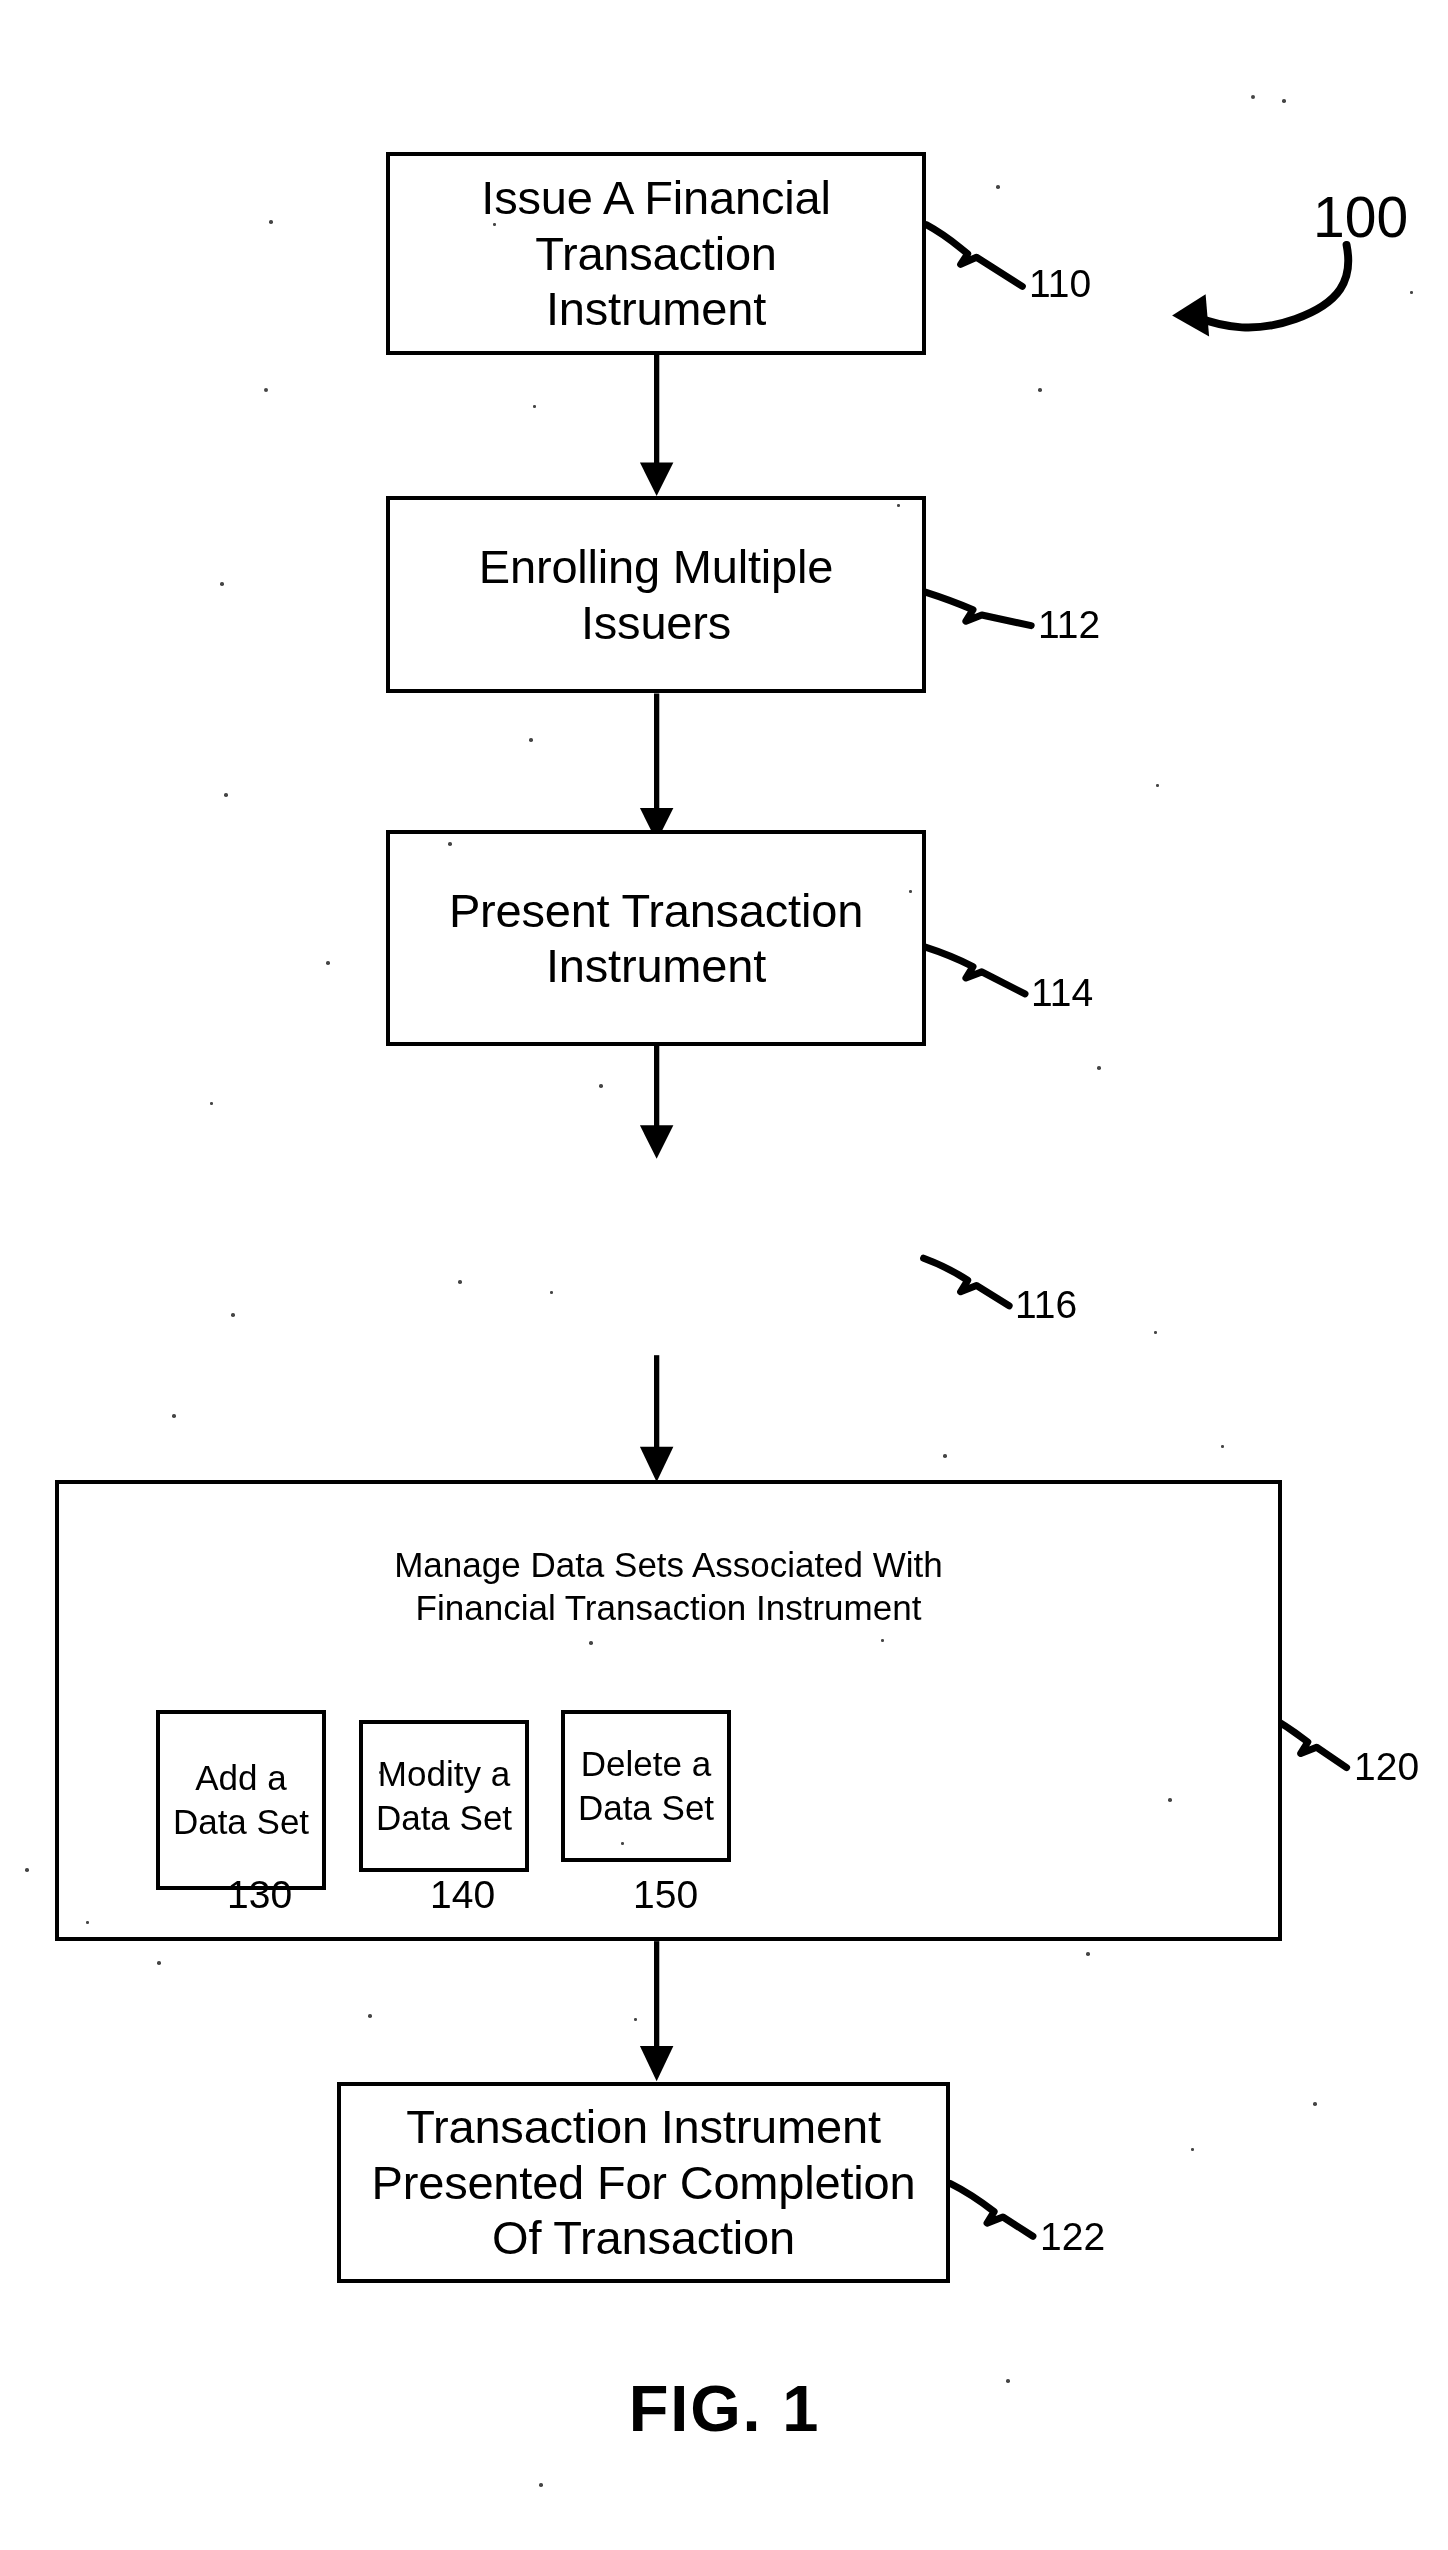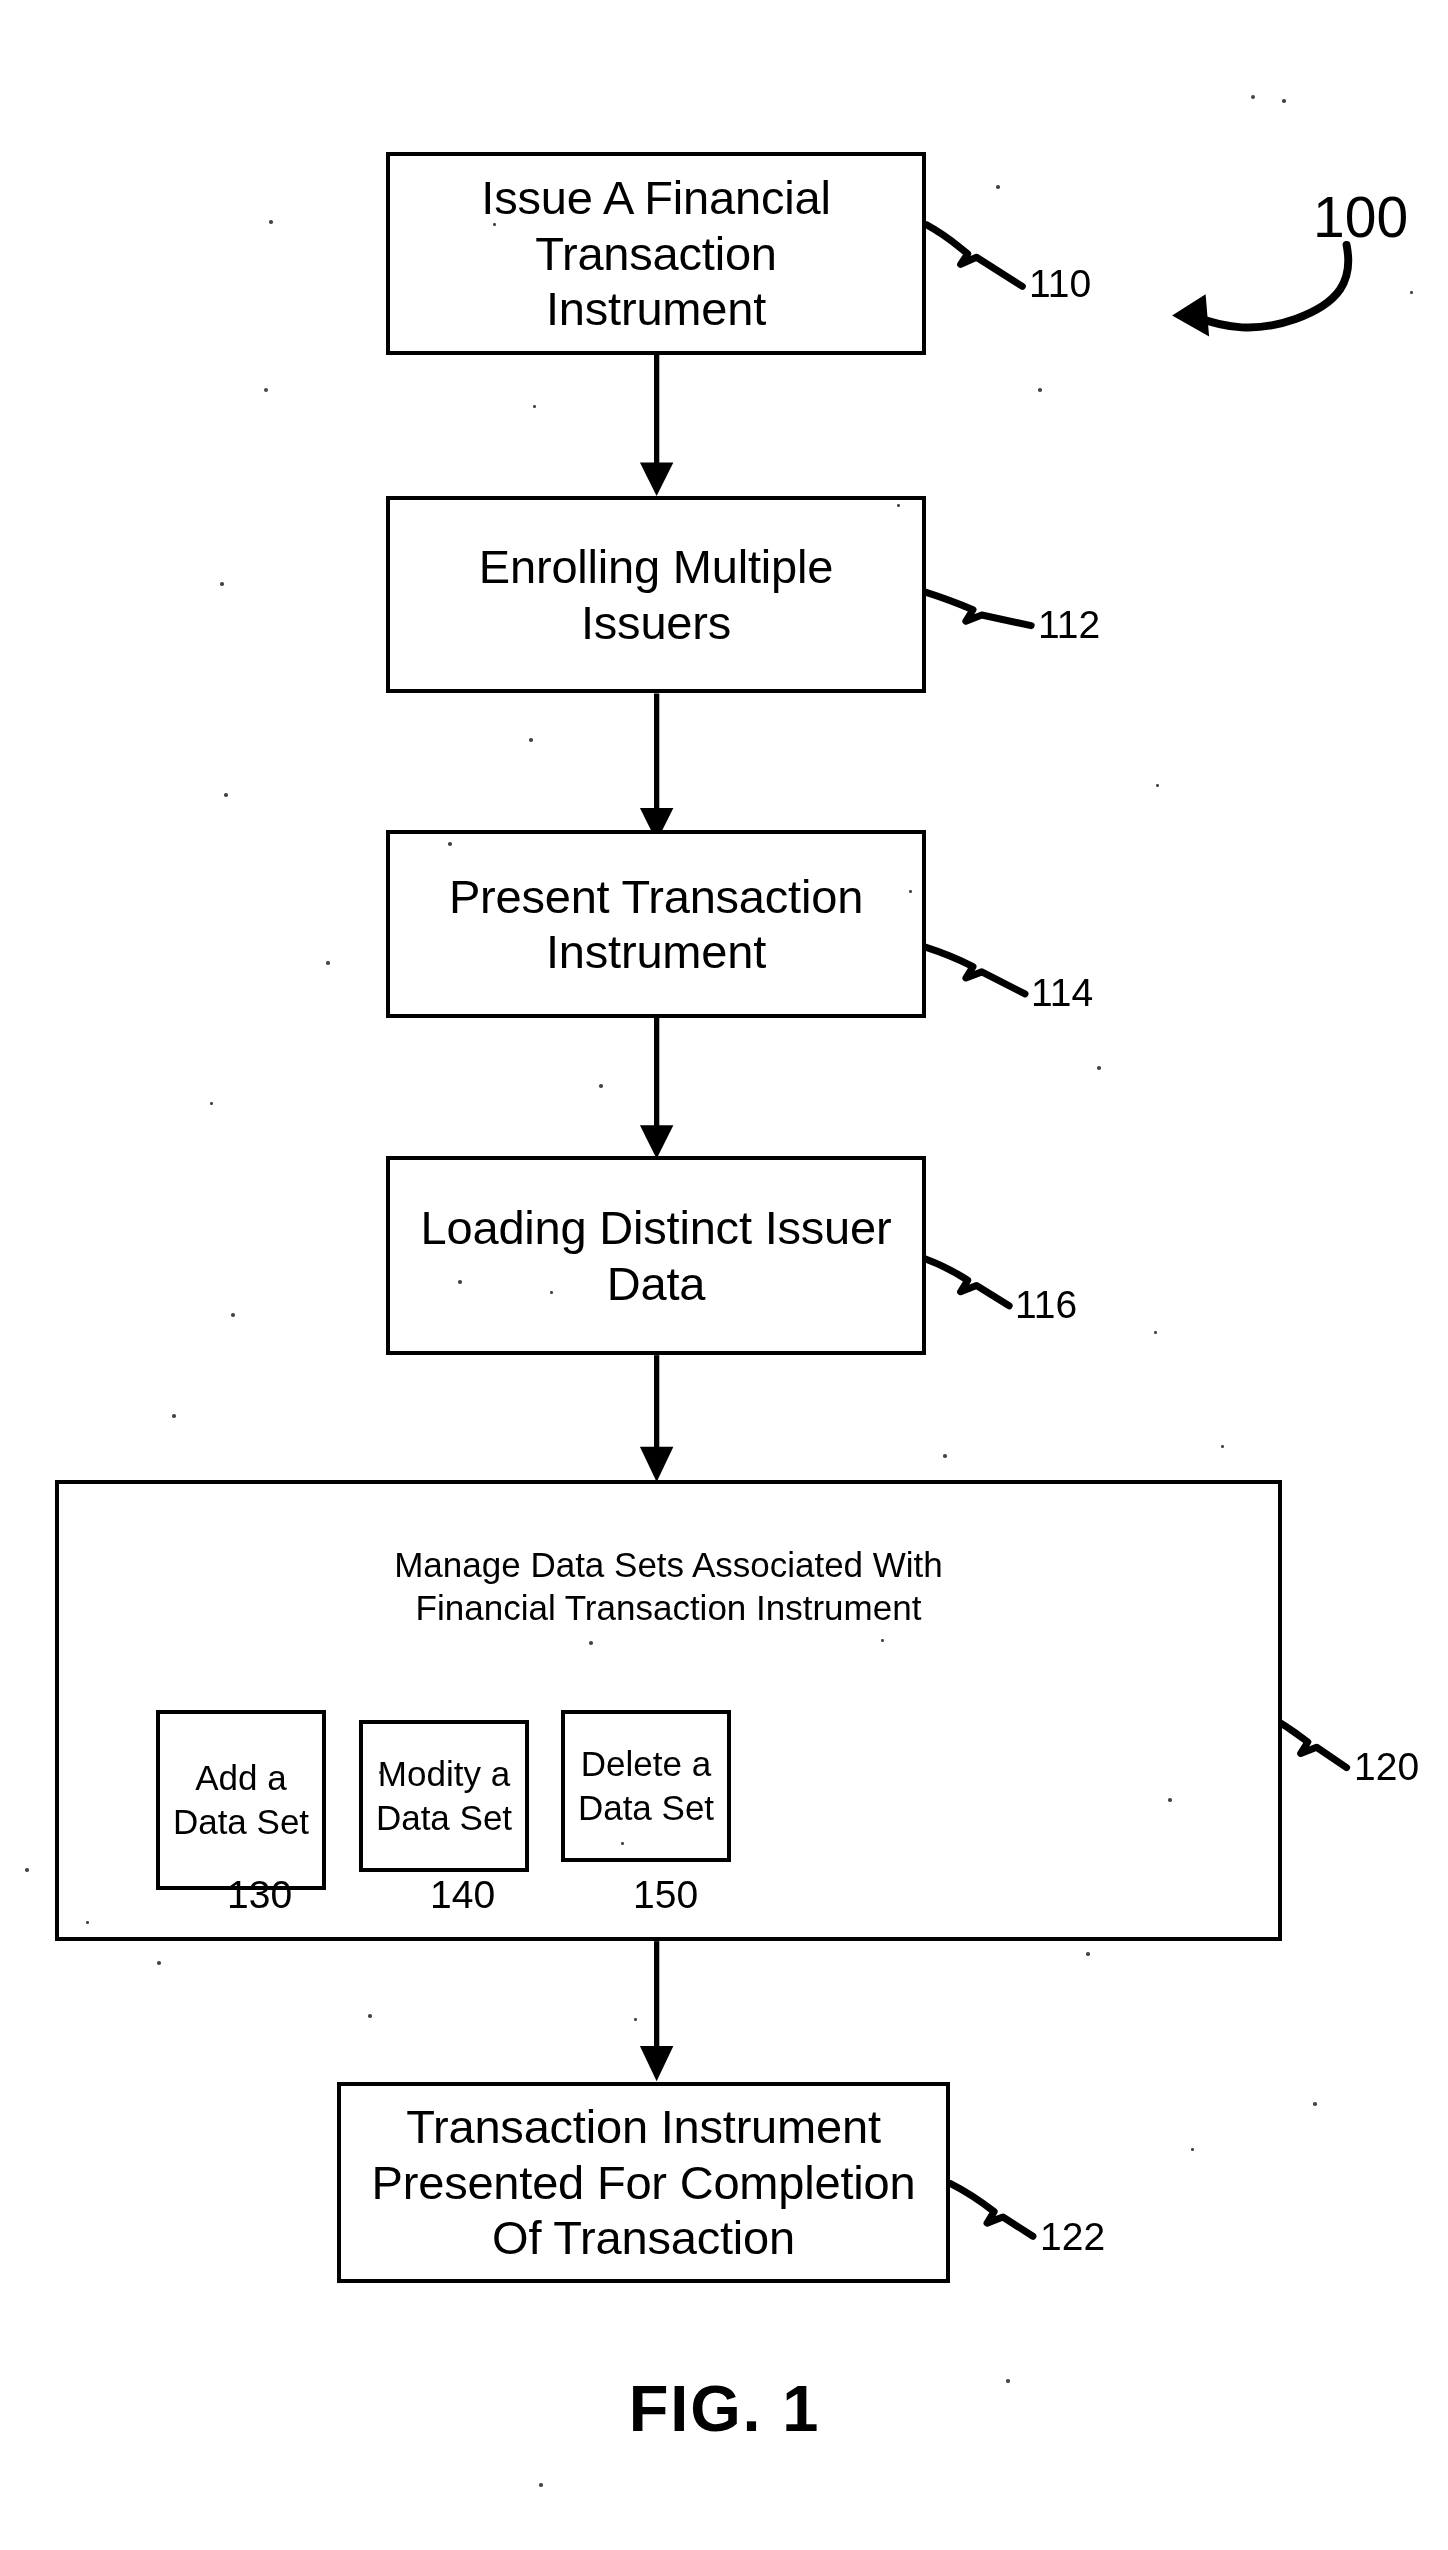--- a/index.html
+++ b/index.html
@@ -178,30 +178,26 @@
 Instrument</div>
   </div>
   <div class="ref-num" style="left:1029px; top:264px;">110</div>
 
   <div class="flow-box" style="left:386px; top:496px; width:540px; height:197px;">
     <div class="box-label">Enrolling Multiple
 Issuers</div>
   </div>
   <div class="ref-num" style="left:1038px; top:605px;text-align:center;">112</div>
 
-  <div class="flow-box" style="left:386px; top:830px; width:540px; height:188px;text-align:center;">
+  <div class="flow-box" style="left:386px; top:830px; width:540px; height:216px;text-align:center;">
     <div class="box-label">Present Transaction
 Instrument</div>
   </div>
   <div class="ref-num" style="left:1031px; top:973px;">114</div>
 
-  <div class="flow-box" style="left:386px; top:1156px; width:540px; height:199px;">
-    <div class="box-label">Loading Distinct Issuer
-Data</div>
-  </div>
   <div class="ref-num" style="left:1015px; top:1285px;">116</div>
 
   <div class="container-box" style="left:55px; top:1480px; width:1227px; height:461px;">
     <div class="container-title" style="top:60px;">Manage Data Sets Associated With
 Financial Transaction Instrument</div>
 
     <div class="sub-box" style="left:97px; top:226px; width:170px; height:180px;">
       <div class="box-label">Add a
 Data Set</div>
     </div>

